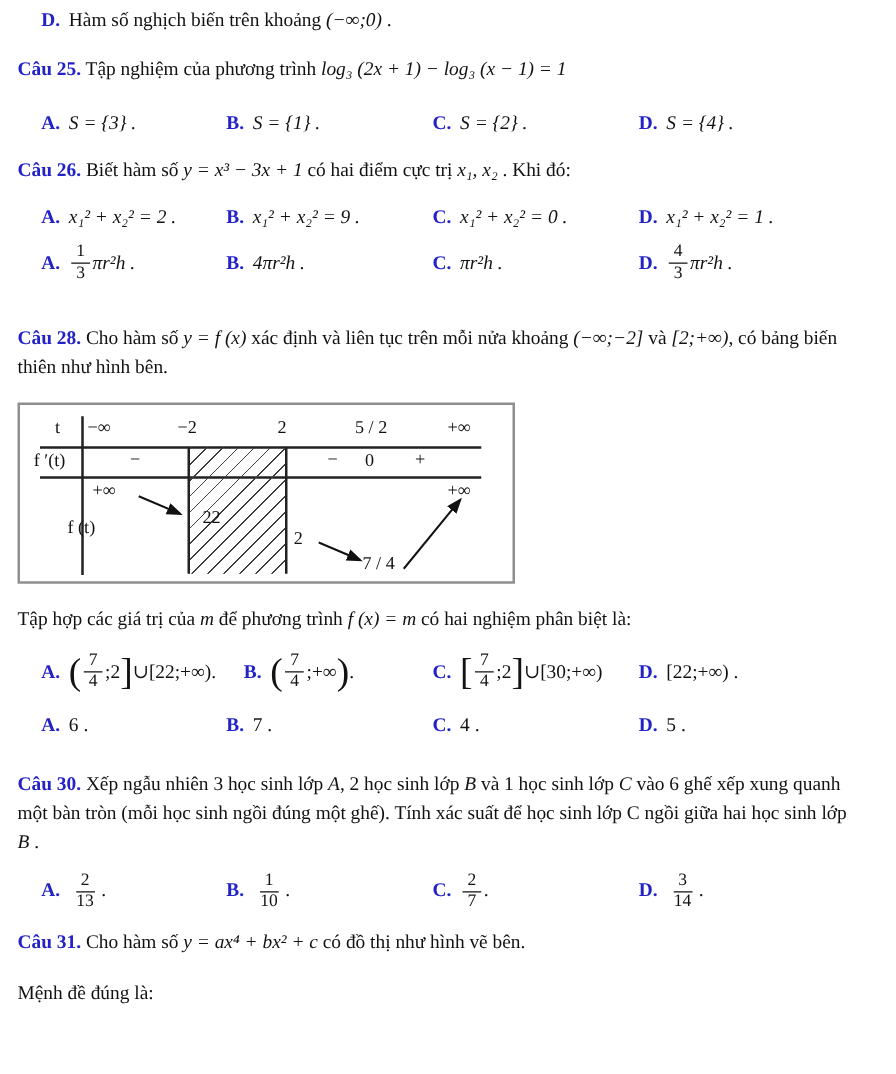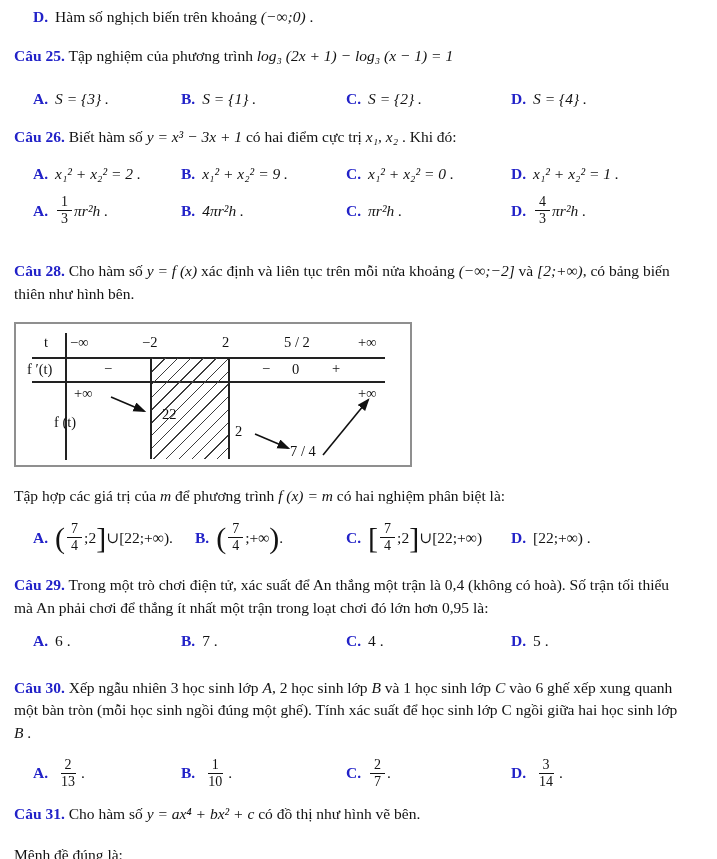--- a/index.html
+++ b/index.html
@@ -182,29 +182,28 @@
       </div>
     <div class="opt">
         <span class="opt-label">C.</span>
         <span class="bigbr">[</span>
         <span class="frac">
           <span class="fnum">7</span>
           <span class="fden">4</span>
         </span>
         <span>;2</span>
         <span class="bigbr">]</span>
-        <span>∪[22;+∞)</span>
+        <span>∪[30;+∞)</span>
       </div>
     <div class="opt">
         <span class="opt-label">D.</span>
         <span>[22;+∞) .</span>
       </div>
   </div>
 
-  <p class="mt14"><span class="q-label">Câu 29.</span> <span>Trong một trò chơi điện tử, xác suất để An thắng một trận là 0,4 (không có hoà). Số trận tối thiểu mà An phải chơi để thắng ít nhất một trận trong loạt chơi đó lớn hơn 0,95 là:</span></p>
   <div class="opts mt12">
     <div class="opt">
         <span class="opt-label">A.</span>
         <span>6 .</span>
       </div>
     <div class="opt">
         <span class="opt-label">B.</span>
         <span>7 .</span>
       </div>
     <div class="opt">

